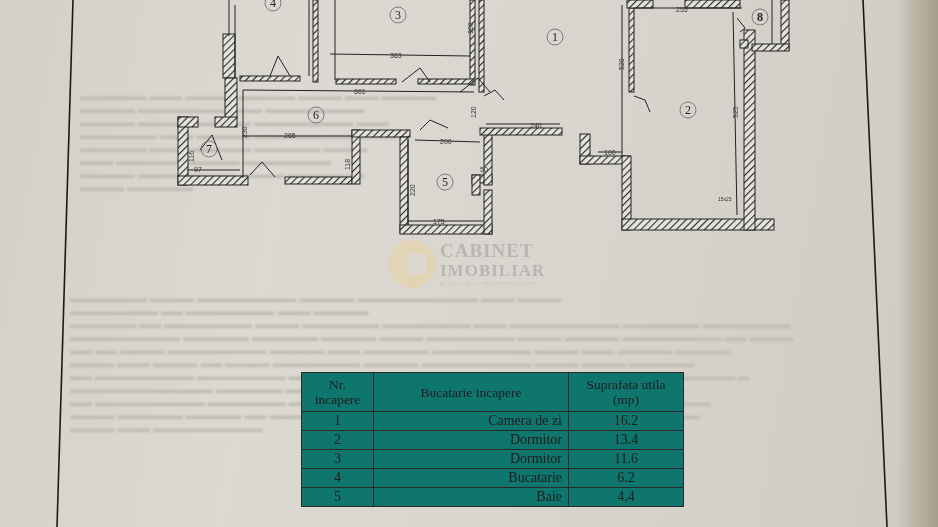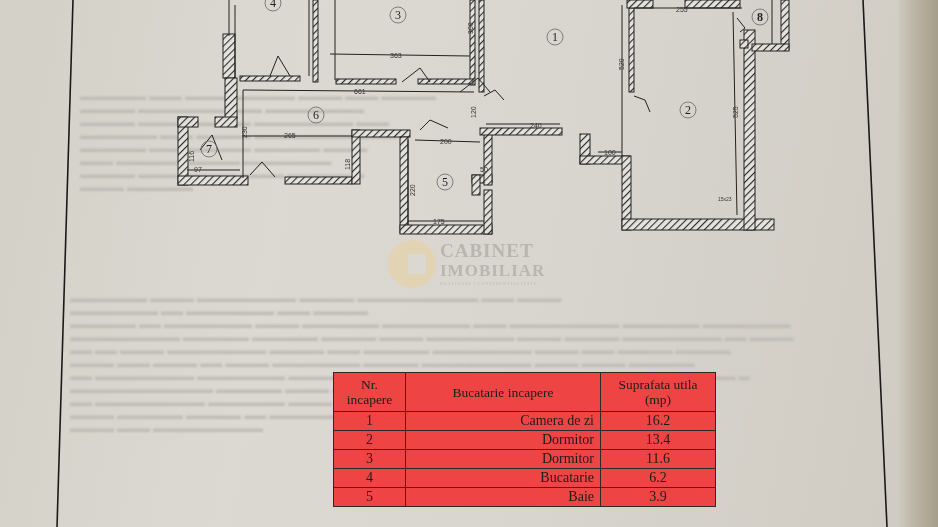--- a/index.html
+++ b/index.html
@@ -31,21 +31,21 @@
   .wm-logo::after {
     content:""; position:absolute; left:20px; top:14px; width:18px; height:20px;
     background:#dcd9d2; border-radius:2px;
   }
   .wm-text { color:#b9b6b1; font-family:"Liberation Serif", serif; line-height:20px;font-weight:bold; }
   .wm-t1 { font-size:19px; letter-spacing:1px; }
   .wm-t2 { font-size:17px; letter-spacing:1px; }
   .wm-t3 { font-size:4px; letter-spacing:1px; line-height:6px; color:#c4c1bb; }
   table.rooms {
     position:absolute; left:301px; top:372px; border-collapse:collapse;
-    background:#ef4444; color:#1c1c1c; font-size:14px;margin-left:32px;
+    background:#0f766e; color:#1c1c1c; font-size:14px;
   }
   table.rooms td, table.rooms th {
     border:1.5px solid #2a2a2a; padding:0 6px; height:18px; font-weight:normal;
   }
   table.rooms th { height:38px; line-height:15px; font-size:13.5px; }
   .c1 { width:59px; text-align:center; }
   .c2 { width:182px; text-align:right; }
   .c2h { text-align:center; }
   .c3 { width:102px; text-align:center; }
 </style>
@@ -246,16 +246,16 @@
       <td class="c3">11.6</td>
     </tr>
     <tr>
       <td class="c1">4</td>
       <td class="c2">Bucatarie</td>
       <td class="c3">6.2</td>
     </tr>
     <tr>
       <td class="c1">5</td>
       <td class="c2">Baie</td>
-      <td class="c3">3.9</td>
+      <td class="c3">4.4</td>
     </tr>
   </tbody>
 </table>
 
 </body></html>

